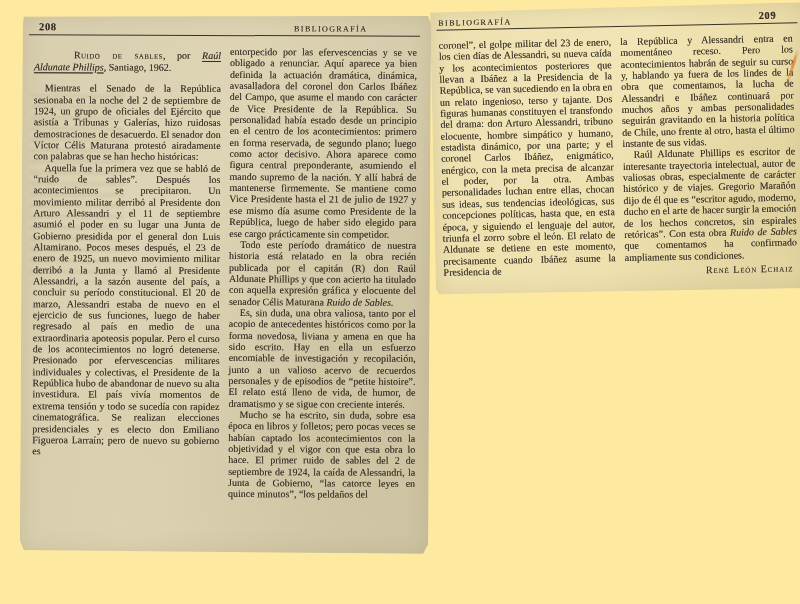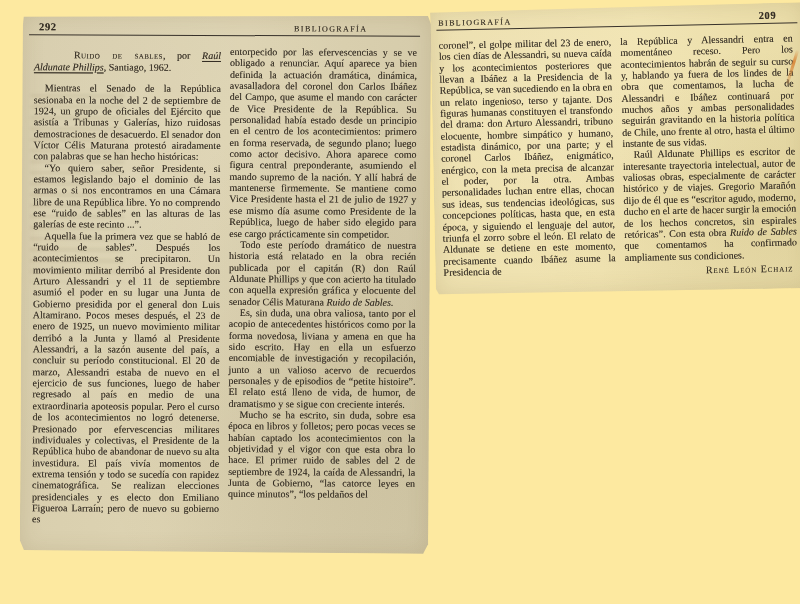--- a/index.html
+++ b/index.html
@@ -78,29 +78,28 @@
     background:linear-gradient(to bottom, rgba(215,127,46,0), rgba(215,127,46,.85) 35%, rgba(215,127,46,.15));
     transform:rotate(17deg);border-radius:2px;
   }
 </style>
 </head>
 <body>
 
 <div class="page page-left">
   <div class="ghost"></div>
   <div class="phead">
-    <span class="pnum">292</span>
+    <span class="pnum">208</span>
     <span class="runtitle">BIBLIOGRAFÍA</span>
   </div>
   <hr class="hrule">
   <div class="cols">
     <div class="col">
       <p class="para review-heading"><span class="sc">Ruido de sables</span><span>, por </span><span class="author">Raúl Aldunate Phillips</span><span>, Santiago, 1962.</span></p>
       <p class="para indent">Mientras el Senado de la República sesionaba en la noche del 2 de septiembre de 1924, un grupo de oficiales del Ejército que asistía a Tribunas y Galerías, hizo ruidosas demostraciones de desacuerdo. El senador don Víctor Célis Maturana protestó airadamente con palabras que se han hecho históricas:</p>
-      <p class="para indent">“Yo quiero saber, señor Presidente, si estamos legislando bajo el dominio de las armas o si nos encontramos en una Cámara libre de una República libre. Yo no comprendo ese “ruido de sables” en las alturas de las galerías de este recinto ...”.</p>
       <p class="para indent">Aquella fue la primera vez que se habló de “ruido de sables”. Después los acontecimientos se precipitaron. Un movimiento militar derribó al Presidente don Arturo Alessandri y el 11 de septiembre asumió el poder en su lugar una Junta de Gobierno presidida por el general don Luis Altamirano. Pocos meses después, el 23 de enero de 1925, un nuevo movimiento militar derribó a la Junta y llamó al Presidente Alessandri, a la sazón ausente del país, a concluir su período constitucional. El 20 de marzo, Alessandri estaba de nuevo en el ejercicio de sus funciones, luego de haber regresado al país en medio de una extraordinaria apoteosis popular. Pero el curso de los acontecimientos no logró detenerse. Presionado por efervescencias militares individuales y colectivas, el Presidente de la República hubo de abandonar de nuevo su alta investidura. El país vivía momentos de extrema tensión y todo se sucedía con rapidez cinematográfica. Se realizan elecciones presidenciales y es electo don Emiliano Figueroa Larraín; pero de nuevo su gobierno es</p>
     </div>
     <div class="col">
       <p class="para">entorpecido por las efervescencias y se ve obligado a renunciar. Aquí aparece ya bien definida la actuación dramática, dinámica, avasalladora del coronel don Carlos Ibáñez del Campo, que asume el mando con carácter de Vice Presidente de la República. Su personalidad había estado desde un principio en el centro de los acontecimientos: primero en forma reservada, de segundo plano; luego como actor decisivo. Ahora aparece como figura central preponderante, asumiendo el mando supremo de la nación. Y allí habrá de mantenerse firmemente. Se mantiene como Vice Presidente hasta el 21 de julio de 1927 y ese mismo día asume como Presidente de la República, luego de haber sido elegido para ese cargo prácticamente sin competidor.</p>
       <p class="para indent"><span>Todo este período dramático de nuestra historia está relatado en la obra recién publicada por el capitán (R) don Raúl Aldunate Phillips y que con acierto ha titulado con aquella expresión gráfica y elocuente del senador Célis Maturana </span><span class="booktitle">Ruido de Sables</span><span>.</span></p>
       <p class="para indent">Es, sin duda, una obra valiosa, tanto por el acopio de antecedentes históricos como por la forma novedosa, liviana y amena en que ha sido escrito. Hay en ella un esfuerzo encomiable de investigación y recopilación, junto a un valioso acervo de recuerdos personales y de episodios de “petite histoire”. El relato está lleno de vida, de humor, de dramatismo y se sigue con creciente interés.</p>
       <p class="para indent">Mucho se ha escrito, sin duda, sobre esa época en libros y folletos; pero pocas veces se habían captado los acontecimientos con la objetividad y el vigor con que esta obra lo hace. El primer ruido de sables del 2 de septiembre de 1924, la caída de Alessandri, la Junta de Gobierno, “las catorce leyes en quince minutos”, “los peldaños del</p>
     </div>
   </div>
 </div>

